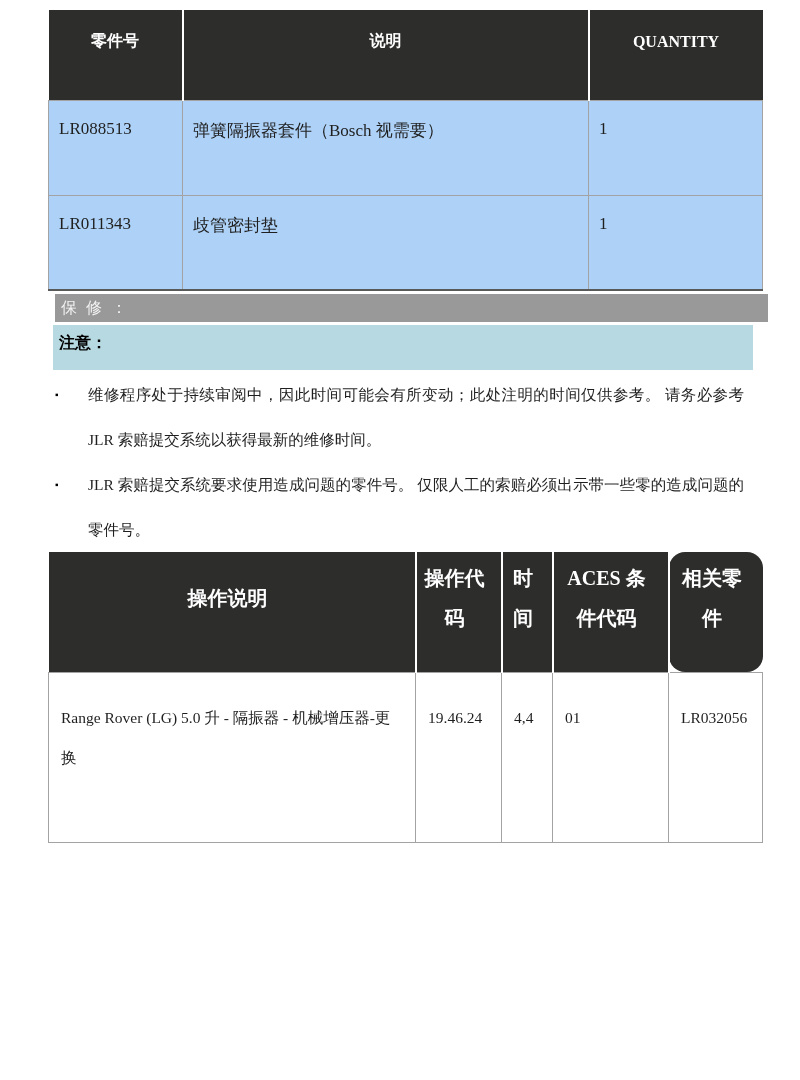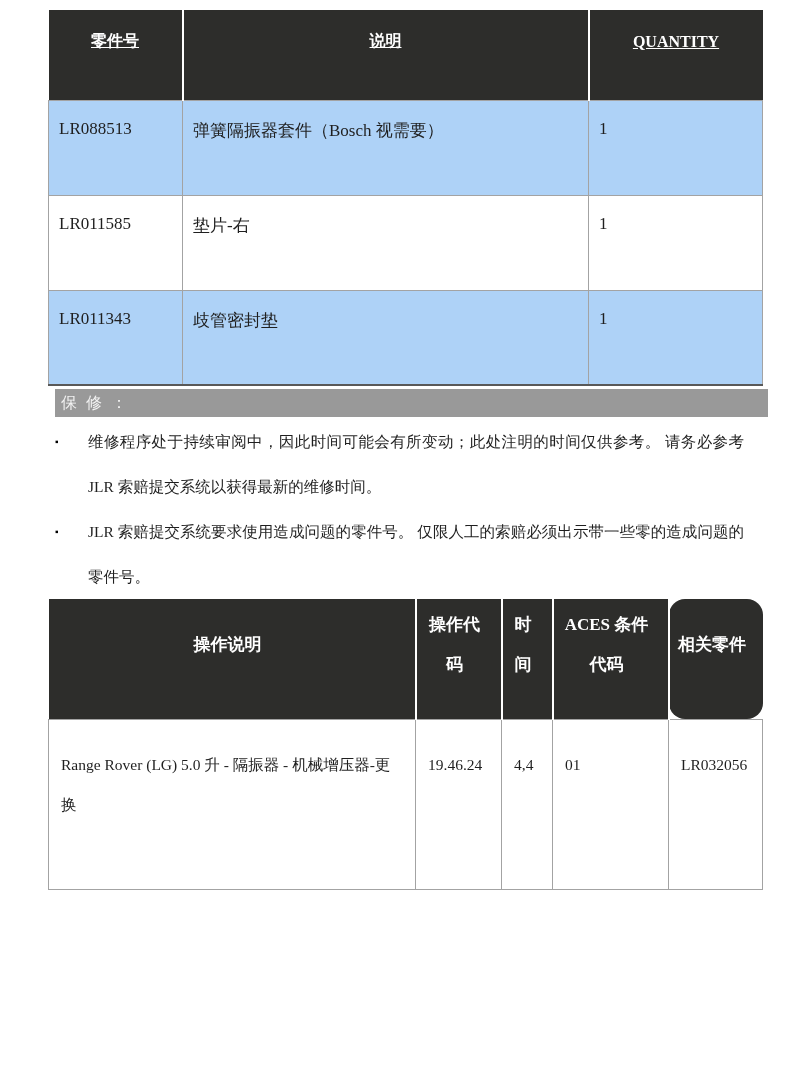--- a/index.html
+++ b/index.html
@@ -19,21 +19,20 @@
   body{font-family:"Liberation Serif","DejaVu Serif",serif;color:var(--text);}
   .page{width:800px;height:1080px;padding:10px 38px 0 48px;}
   table{border-collapse:collapse;table-layout:fixed;width:714px;}
 
   
   .parts-table thead th{
     background:var(--header-bg);color:var(--header-text);
     font-weight:bold;font-size:16px;text-align:center;
     height:90px;vertical-align:middle;padding-bottom:26px;
     border-right:2px solid #ffffff;
-    text-decoration:underline;
   }
   .parts-table thead th:last-child{border-right:none;}
   .parts-table tbody td{
     height:95px;vertical-align:top;
     padding:18px 10px 0 10px;font-size:17px;
     border:1px solid var(--border-light);
   }
   .parts-table{border-bottom:2px solid var(--border-dark);}
   .row-blue td{background:var(--row-blue);}
   .row-white td{background:var(--row-white);}
@@ -57,21 +56,21 @@
     font-size:15.5px;line-height:45px;text-align:justify;
   }
   .bullet-marker{
     position:absolute;left:7px;top:0;
     font-size:10px;line-height:45px;color:#000;
   }
 
   
   .ops-table thead th{
     background:var(--header-bg);color:var(--header-text);
-    font-weight:bold;font-size:17px;text-align:center;
+    font-weight:bold;font-size:20px;text-align:center;
     height:120px;vertical-align:middle;padding:0 16px 28px 8px;
     line-height:40px;border-right:2px solid #ffffff;
   }
   .ops-table thead th:last-child{border-right:none;border-radius:16px;}
   .ops-table tbody td{
     height:170px;vertical-align:top;background:#fff;
     padding:25px 12px 0 12px;font-size:15.5px;line-height:40px;
     border:1px solid var(--border-light);
   }
 </style>
@@ -92,35 +91,31 @@
         <th>说明</th>
         <th>QUANTITY</th>
       </tr>
     </thead>
     <tbody>
       <tr class="row-blue">
         <td>LR088513</td>
         <td>弹簧隔振器套件（Bosch 视需要）</td>
         <td>1</td>
       </tr>
-      <tr class="row-white">
-        <td>LR011585</td>
-        <td>垫片-右</td>
-        <td>1</td>
-      </tr>
       <tr class="row-blue">
         <td>LR011343</td>
         <td>歧管密封垫</td>
         <td>1</td>
       </tr>
     </tbody>
   </table>
 
   <div class="warranty-bar">保修：</div>
 
+  <div class="note-bar">注意：</div>
 
   <ul class="notes">
     <li>
       <span class="bullet-marker">▪</span>
       <span>维修程序处于持续审阅中，因此时间可能会有所变动；此处注明的时间仅供参考。  请务必参考 JLR 索赔提交系统以获得最新的维修时间。</span>
     </li>
     <li>
       <span class="bullet-marker">▪</span>
       <span>JLR 索赔提交系统要求使用造成问题的零件号。 仅限人工的索赔必须出示带一些零的造成问题的零件号。</span>
     </li>

